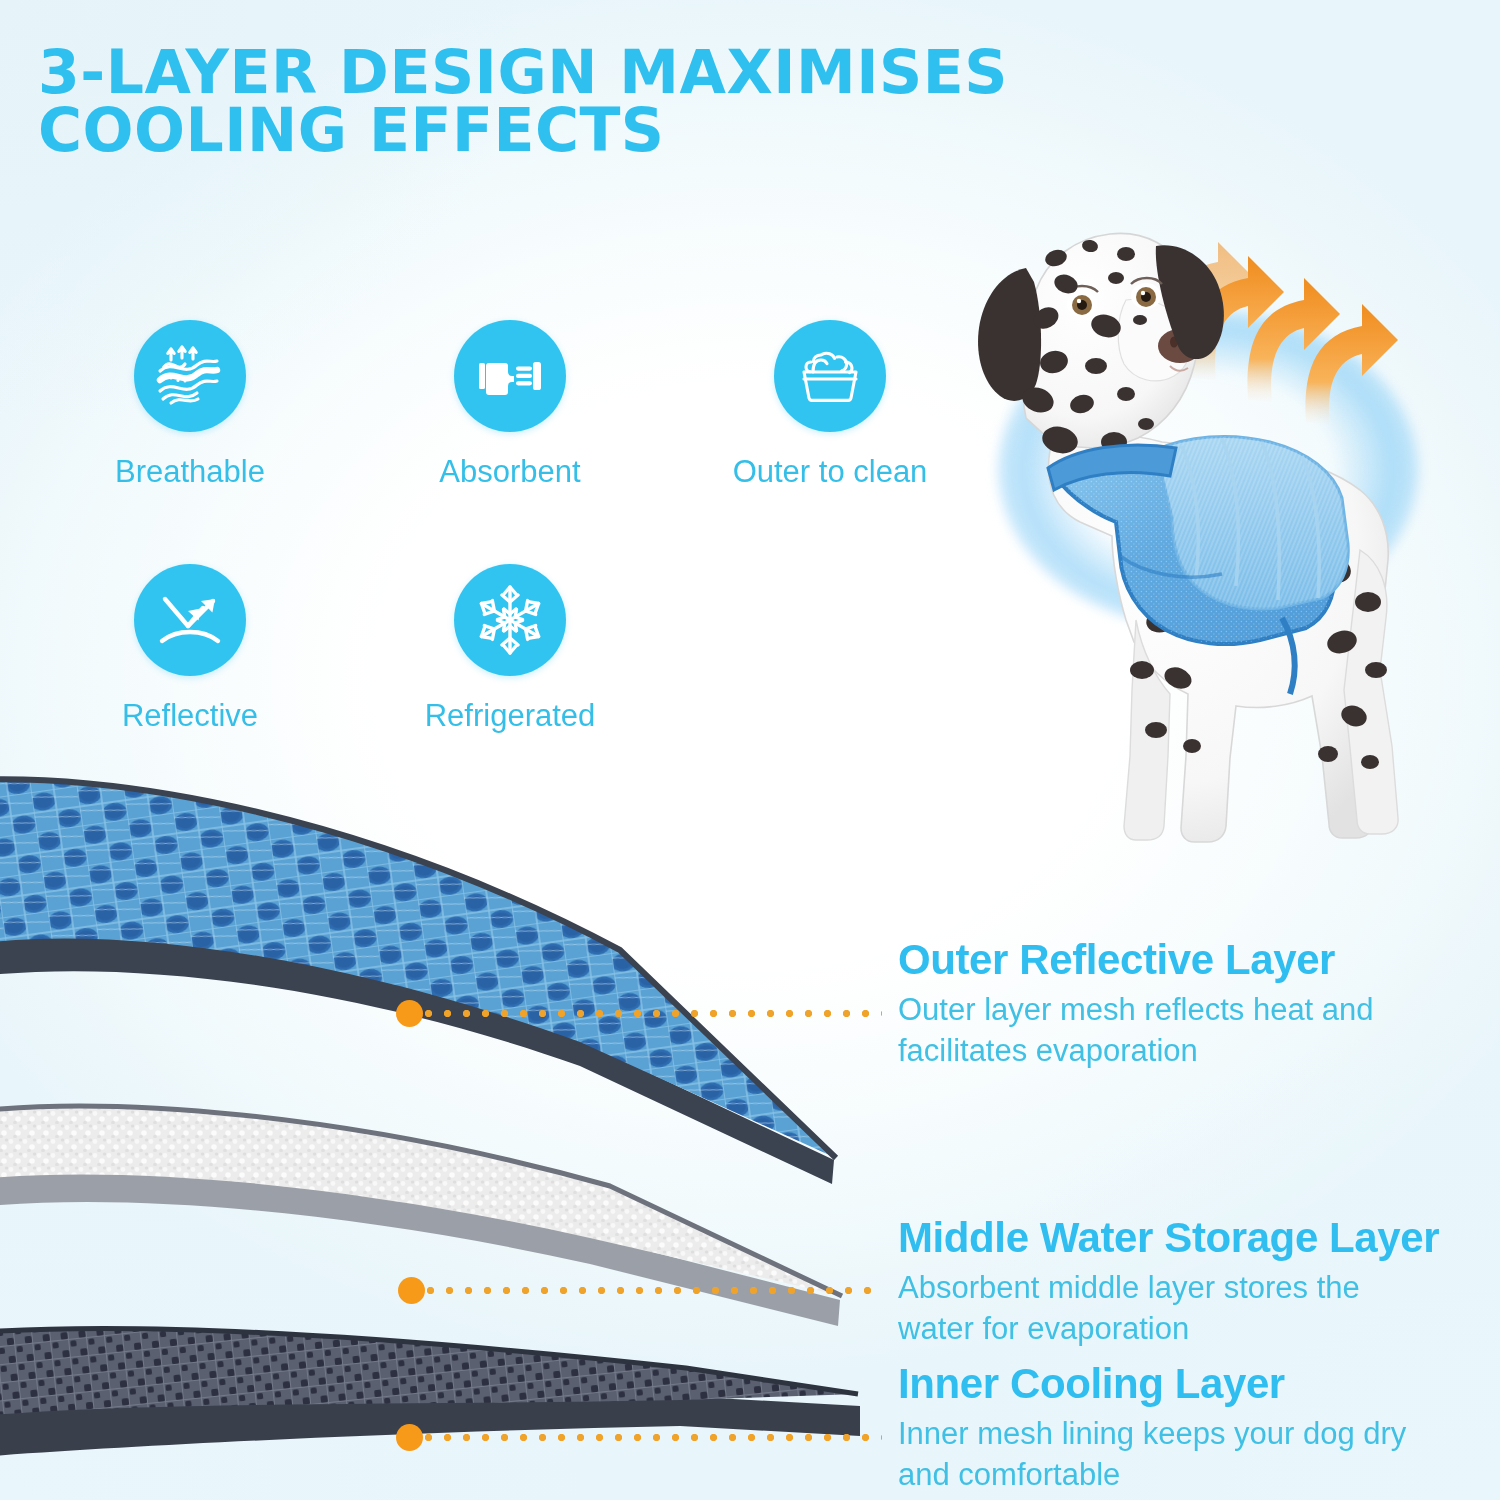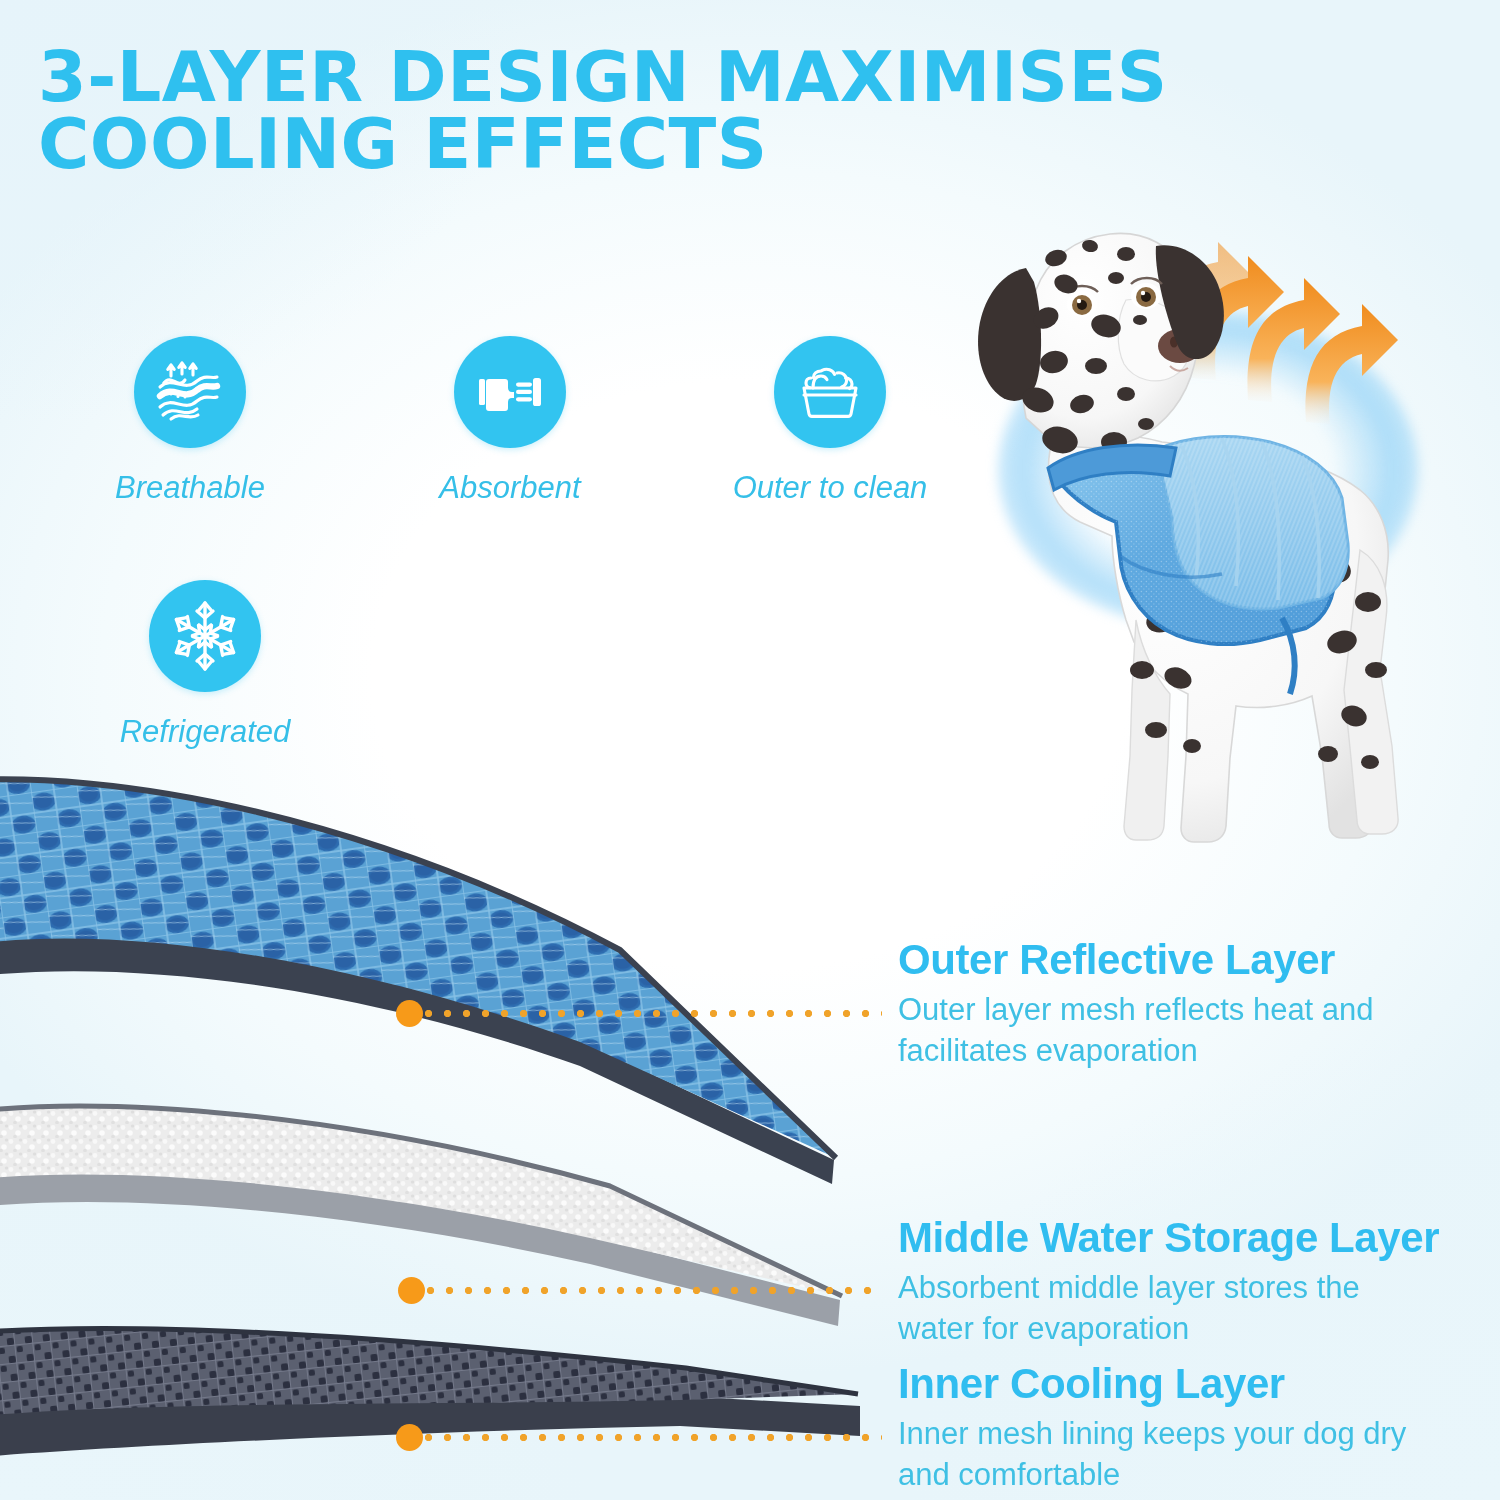--- a/index.html
+++ b/index.html
@@ -24,30 +24,30 @@
     background:radial-gradient(ellipse at 100% 100%, #e9f6fb 0%, rgba(233,246,251,0) 70%); }
   .bg-tint-bl { position:absolute; left:0; bottom:0; width:600px; height:360px;
     background:radial-gradient(ellipse at 0% 100%, #e9f6fb 0%, rgba(233,246,251,0) 72%); }
 
   
   .title {
     position:absolute; left:38px; top:44px; width:1180px;
     color:#2fc0ef;
     font-family:"DejaVu Sans", sans-serif;
     font-weight:bold;
-    font-size:70px;
+    font-size:60px;
     line-height:0.96;
     letter-spacing:0.5px;
     text-transform:uppercase;
     transform:scaleX(1.0);
   }
   .title .l2 { display:block; }
 
   
-  .features { position:absolute; left:30px; top:336px; width:960px;font-style:italic; }
+  .features { position:absolute; left:30px; top:320px; width:960px; }
   .feat-row { display:flex; }
   .feat {
     width:350px; display:flex; flex-direction:column; align-items:center;
   }
   .feat.r2 { width:350px; }
   .feat-circle {
     width:112px; height:112px; border-radius:50%;
     background:#32c4f0;
     display:flex; align-items:center; justify-content:center;
     box-shadow:0 2px 6px rgba(50,196,240,0.25);
@@ -183,20 +183,36 @@
               <path d="M13 42 h52"></path>
             </g>
           </svg>
         </div>
         <div class="feat-label">Outer to clean</div>
       </div>
     </div>
 
     <div class="feat-row2">
 
+      <div class="feat r2">
+        <div class="feat-circle">
+          <svg width="78" height="78" viewBox="0 0 78 78">
+            <g stroke="#ffffff" stroke-width="4.4" fill="none" stroke-linecap="round" stroke-linejoin="round">
+              <path d="M14 18 L37 45 L52 27"></path>
+              <path d="M37 45 L62 20"></path>
+            </g>
+            <g fill="#ffffff">
+              <path d="M50 20 l14 -2 l-2.6 13.6 z"></path>
+              <path d="M37 30 l12.5 -2.4 l-2 12 z"></path>
+            </g>
+            <path d="M11 60 C26 48 52 48 67 60" stroke="#ffffff" stroke-width="4.4" fill="none" stroke-linecap="round"></path>
+          </svg>
+        </div>
+        <div class="feat-label">Reflective</div>
+      </div>
 
       <div class="feat r2">
         <div class="feat-circle">
           <svg width="80" height="80" viewBox="0 0 80 80">
             <g stroke="#ffffff" stroke-width="3.4" stroke-linecap="round" fill="none">
               <g>
                 <path d="M40 7 V73"></path>
                 <path d="M40 7 l-6 7 M40 7 l6 7"></path>
                 <path d="M40 73 l-6 -7 M40 73 l6 -7"></path>
                 <path d="M40 22 l-8 -7 M40 22 l8 -7"></path>

